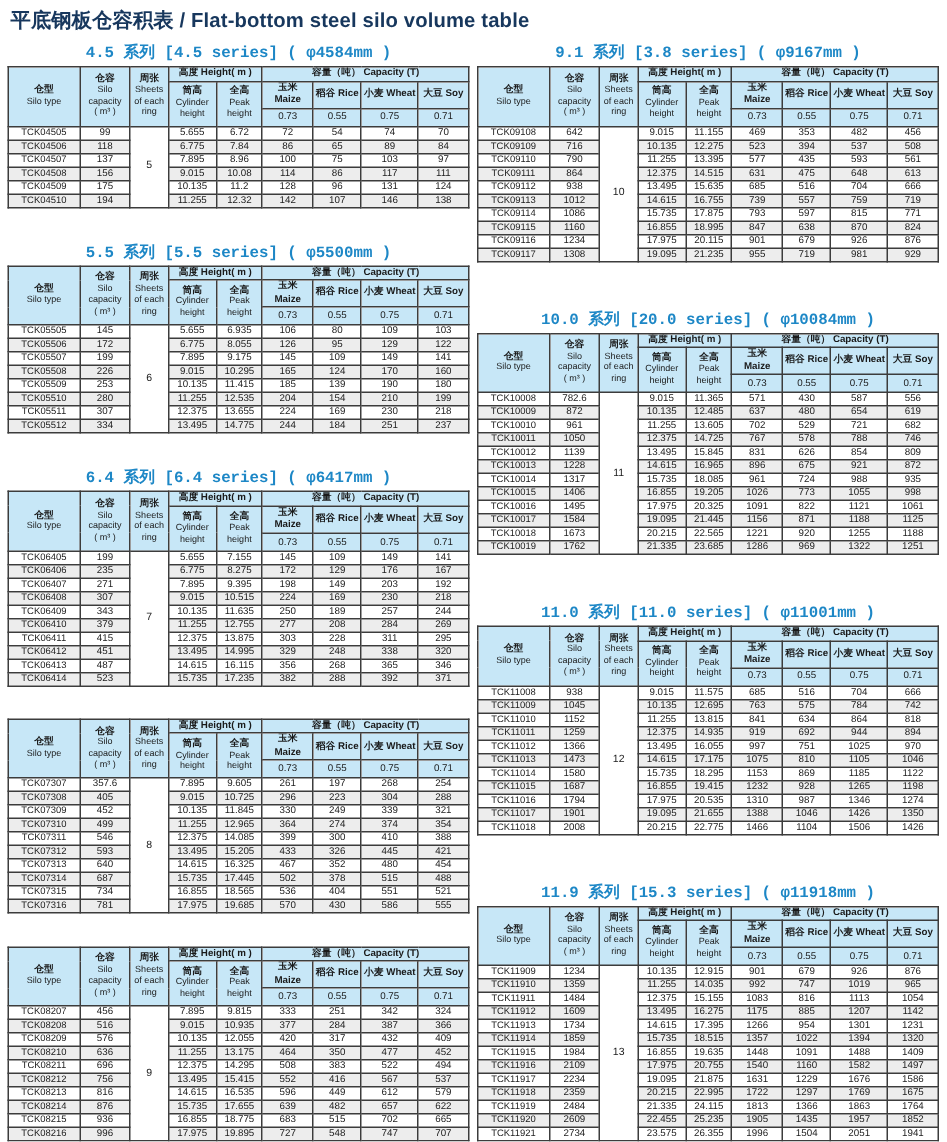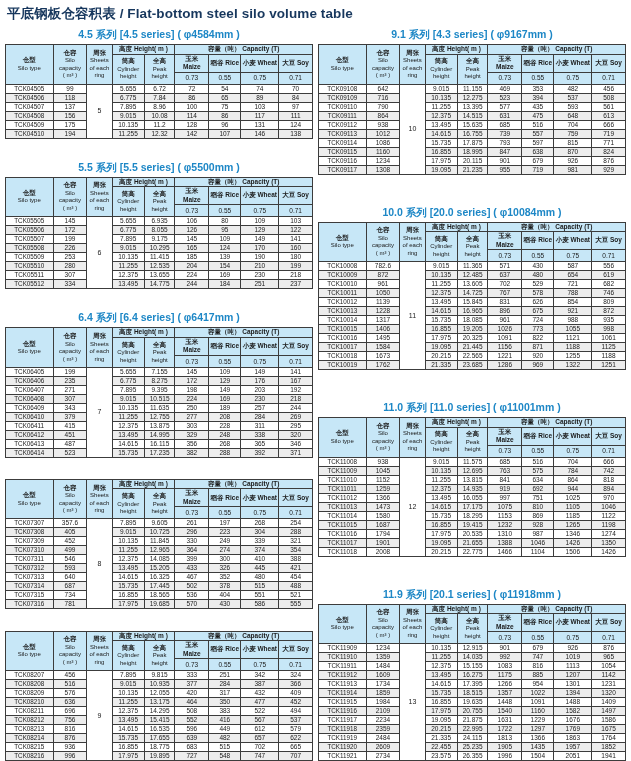--- a/index.html
+++ b/index.html
@@ -30,20 +30,21 @@
     flex-direction: column;
     justify-content: space-between;
   }
   .table-section { }
   .series-title {
     text-align: center;
     color: #1d87c6;
     font-weight: bold;
     font-size: 10.5px;
     margin: 1px 0 2px 0;
+    font-family: Liberation Mono, monospace;
   }
   table {
     border-collapse: collapse;
     width: 100%;
     table-layout: fixed;
     border: 1.5px solid #2b2b2b;
   }
   th, td {
     border: 1px solid #3c3c3c;
     text-align: center;
@@ -723,21 +724,21 @@
                 <td>548</td>
                 <td>747</td>
                 <td>707</td>
               </tr>
             </tbody>
           </table>
         </div>
       </div>
     <div class="col" id="col-right">
         <div class="table-section">
-          <div class="series-title">9.1 系列 [4.3 series] ( φ9167mm )</div>
+          <div class="series-title">9.1 系列 [3.8 series] ( φ9167mm )</div>
           <table>
             <colgroup>
               <col style="width: 15.5%;">
               <col style="width: 11%;">
               <col style="width: 8.2%;">
               <col style="width: 10.5%;">
               <col style="width: 10%;">
               <col style="width: 11%;">
               <col style="width: 10.5%;">
               <col style="width: 12.3%;">
@@ -1179,21 +1180,21 @@
                 <td>22.775</td>
                 <td>1466</td>
                 <td>1104</td>
                 <td>1506</td>
                 <td>1426</td>
               </tr>
             </tbody>
           </table>
         </div>
         <div class="table-section">
-          <div class="series-title">11.9 系列 [20.1 series] ( φ11918mm )</div>
+          <div class="series-title">11.9 系列 [15.3 series] ( φ11918mm )</div>
           <table>
             <colgroup>
               <col style="width: 15.5%;">
               <col style="width: 11%;">
               <col style="width: 8.2%;">
               <col style="width: 10.5%;">
               <col style="width: 10%;">
               <col style="width: 11%;">
               <col style="width: 10.5%;">
               <col style="width: 12.3%;">

